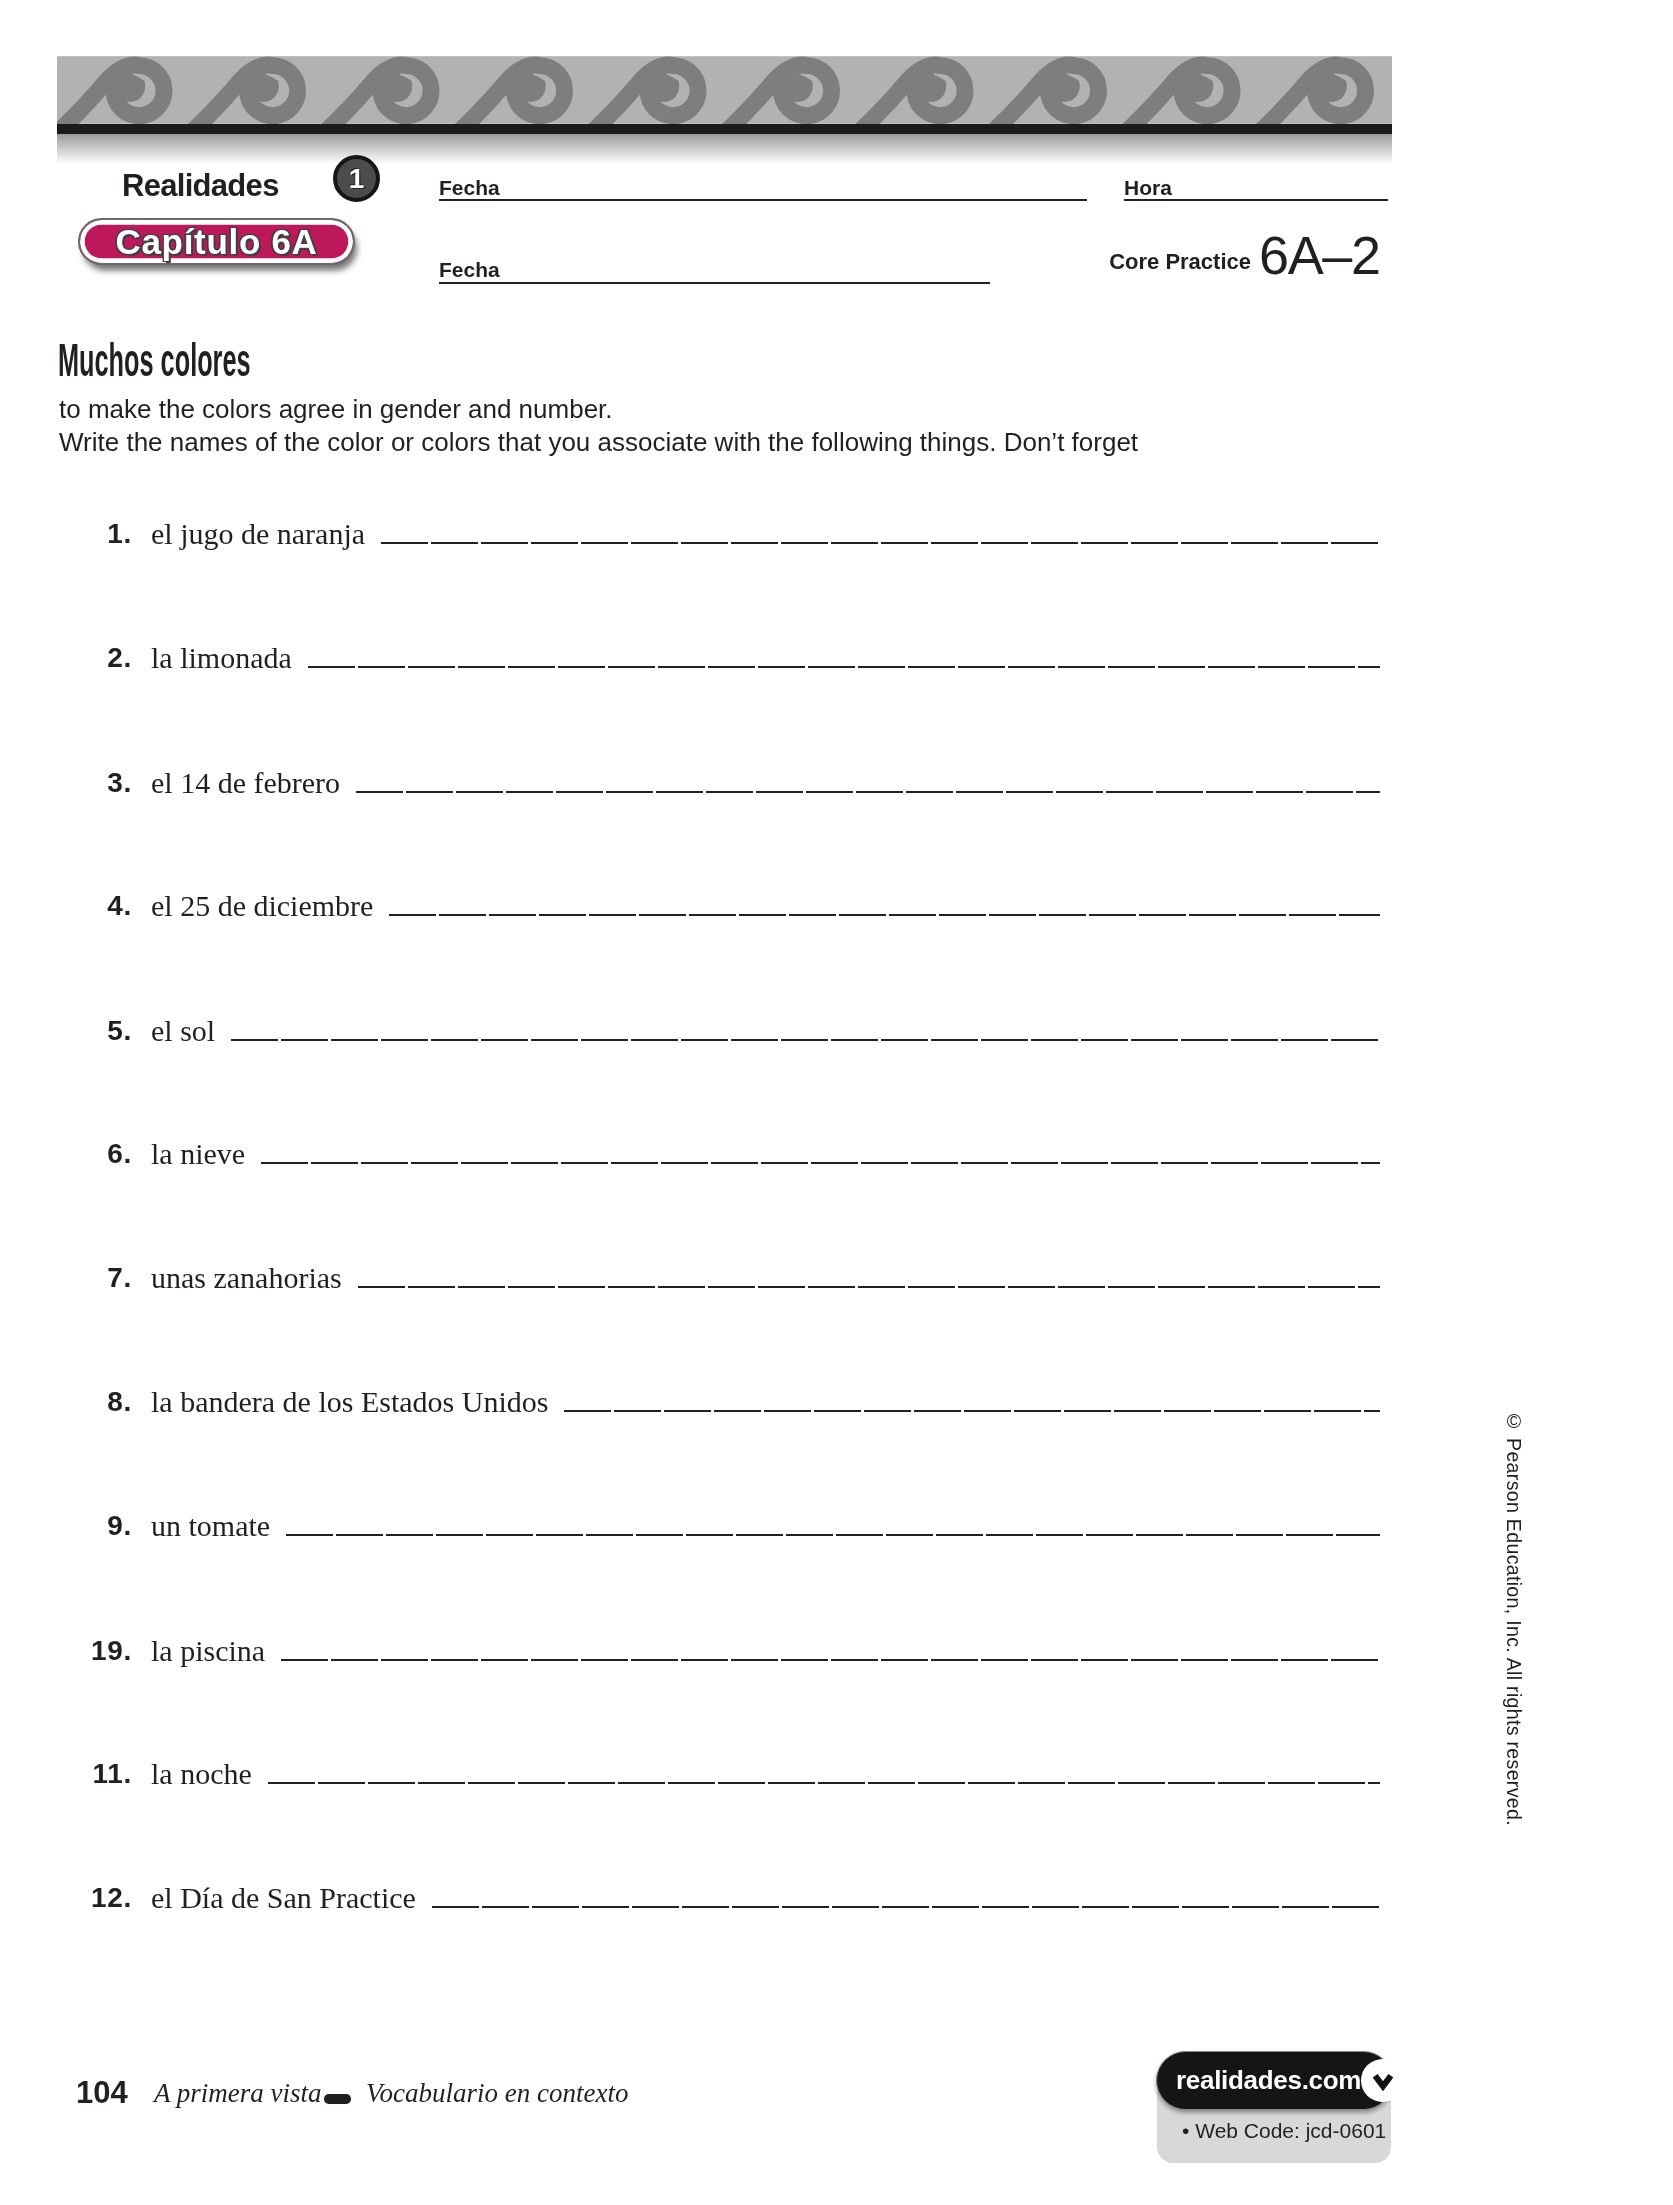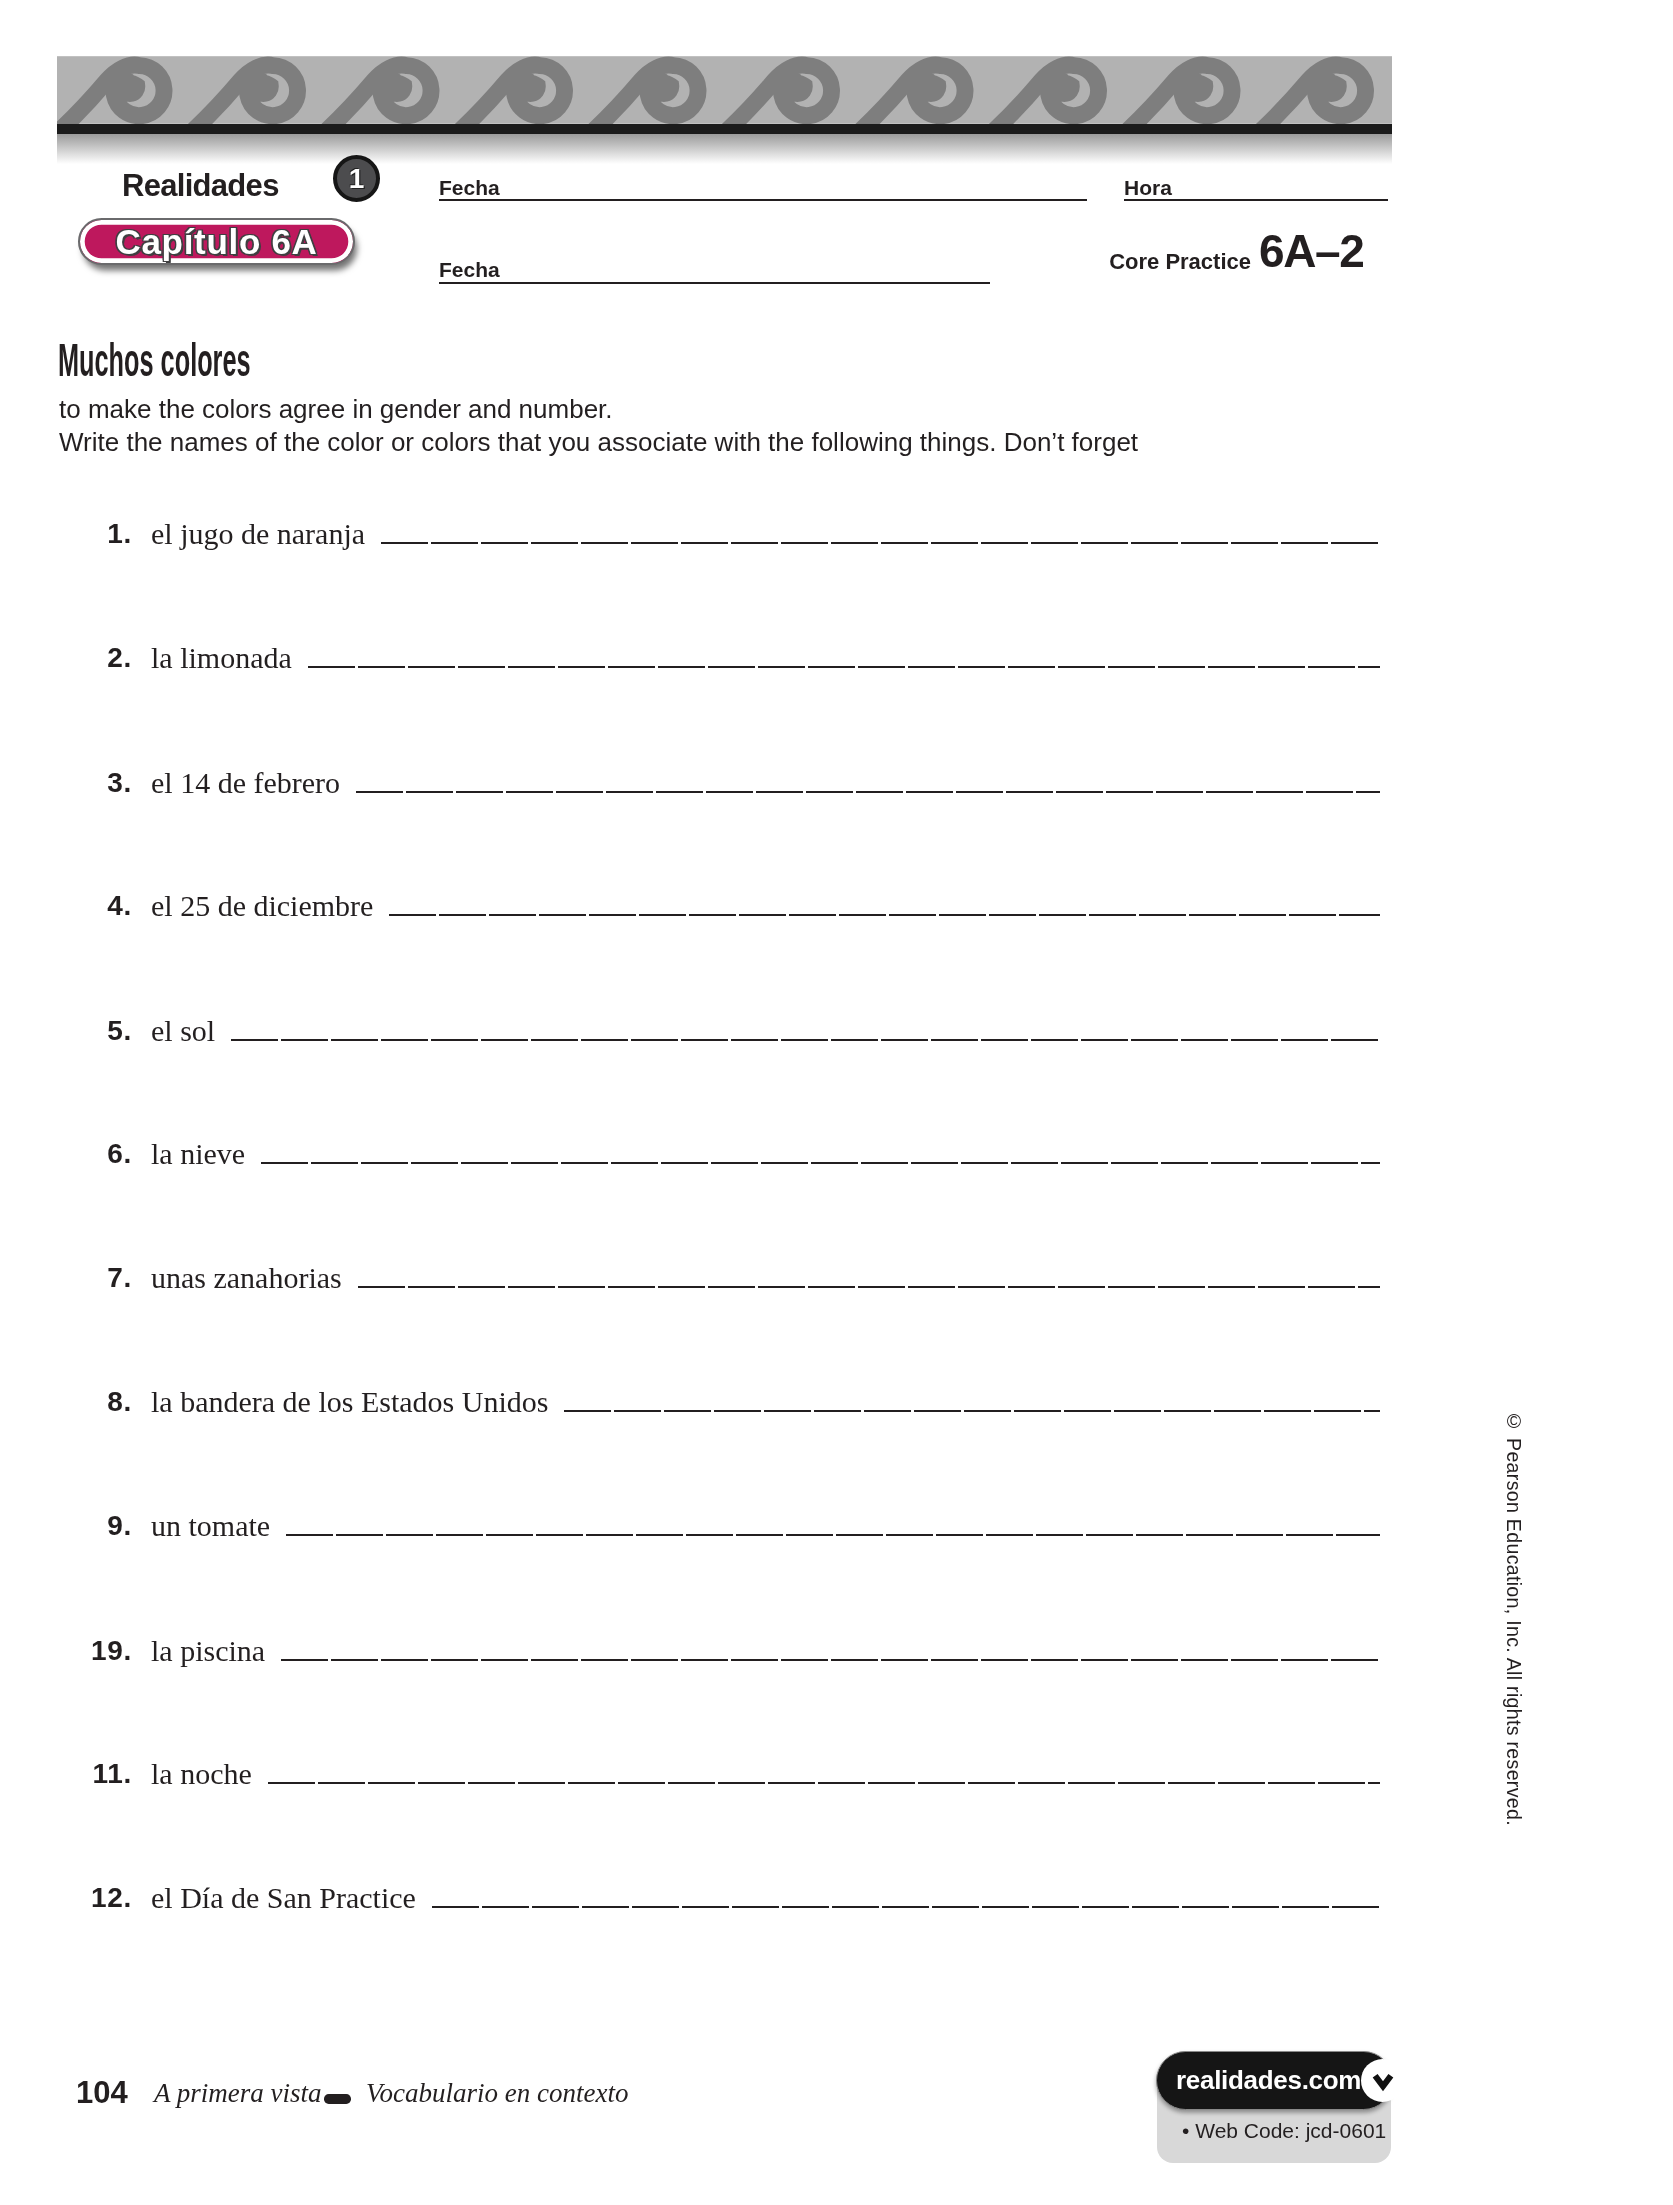--- a/index.html
+++ b/index.html
@@ -35,21 +35,21 @@
   }
   .chapter-pill span {
     color:#ffffff; font-size:35px; font-weight:bold; letter-spacing:0.7px;
     text-shadow: 2px 2px 0 #3f3f41, -1.4px -1.4px 0 #3f3f41, 1.4px -1.4px 0 #3f3f41,
                  -1.4px 1.4px 0 #3f3f41, 1.4px 1.4px 0 #3f3f41;
   }
   .field-label { font-size:21px; font-weight:bold; }
   .field-line { height:2px; background:#231f20; }
   .practice-label { left:1075px; top:249px; width:176px; text-align:right;
     font-size:22px; font-weight:bold; }
-  .practice-code { left:1259px; top:224px; font-size:46px; font-weight:bold; letter-spacing:-1.4px; }
+  .practice-code { left:1259px; top:224px; font-size:54px; font-weight:normal; letter-spacing:-1.4px; }
 
   
   .ws-title { left:58px; top:333px; font-size:46px; font-weight:bold;
     transform:scaleX(.55); transform-origin:left center; white-space:nowrap; }
   .ws-instructions { left:59px; top:393px; font-size:26px; line-height:33px; }
   .ws-instructions div { white-space:nowrap; }
 
   .item-row { position:absolute; left:81px; width:1299px; height:38px;
     display:flex; align-items:flex-end; }
   .item-num { width:51px; text-align:right; font-size:28px; font-weight:bold;

